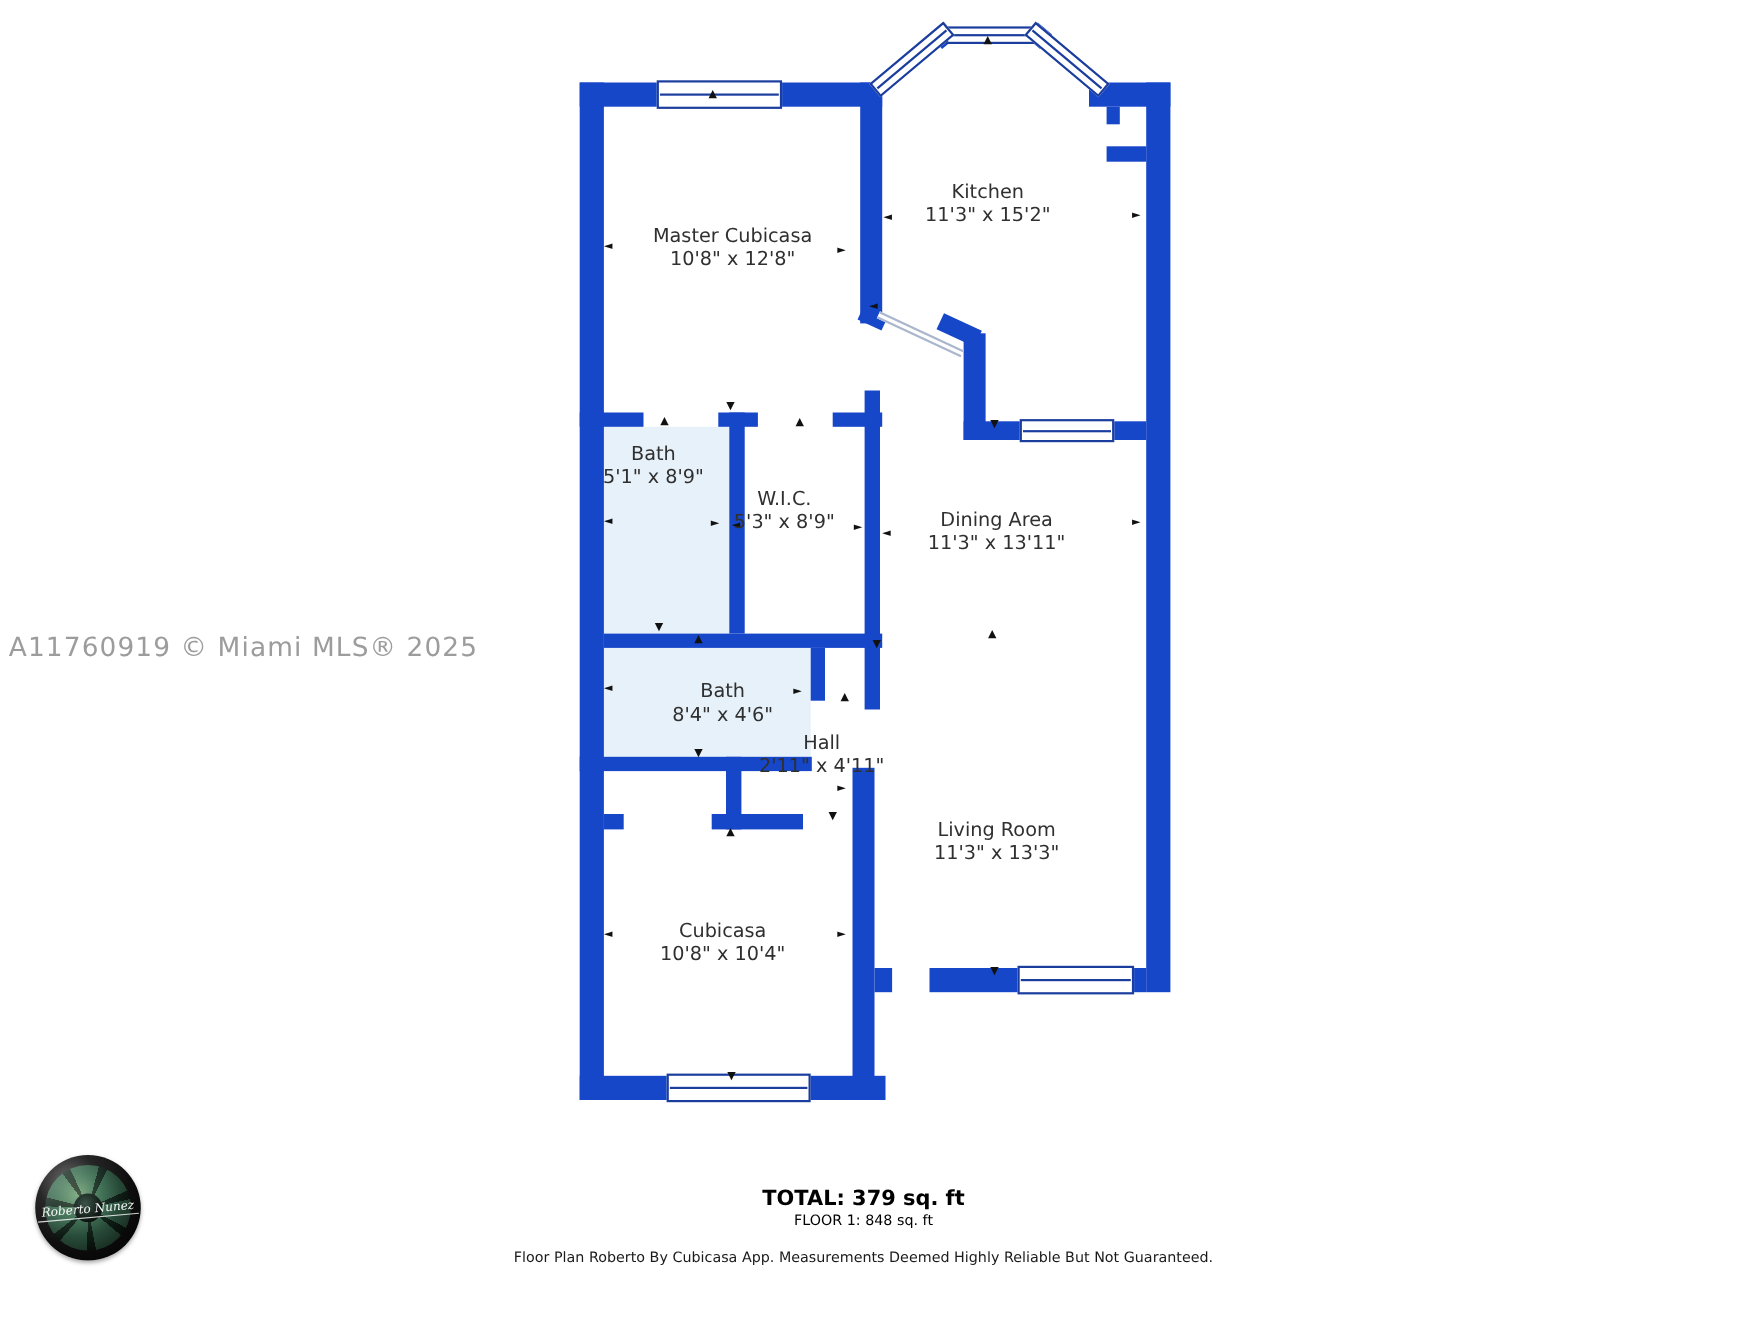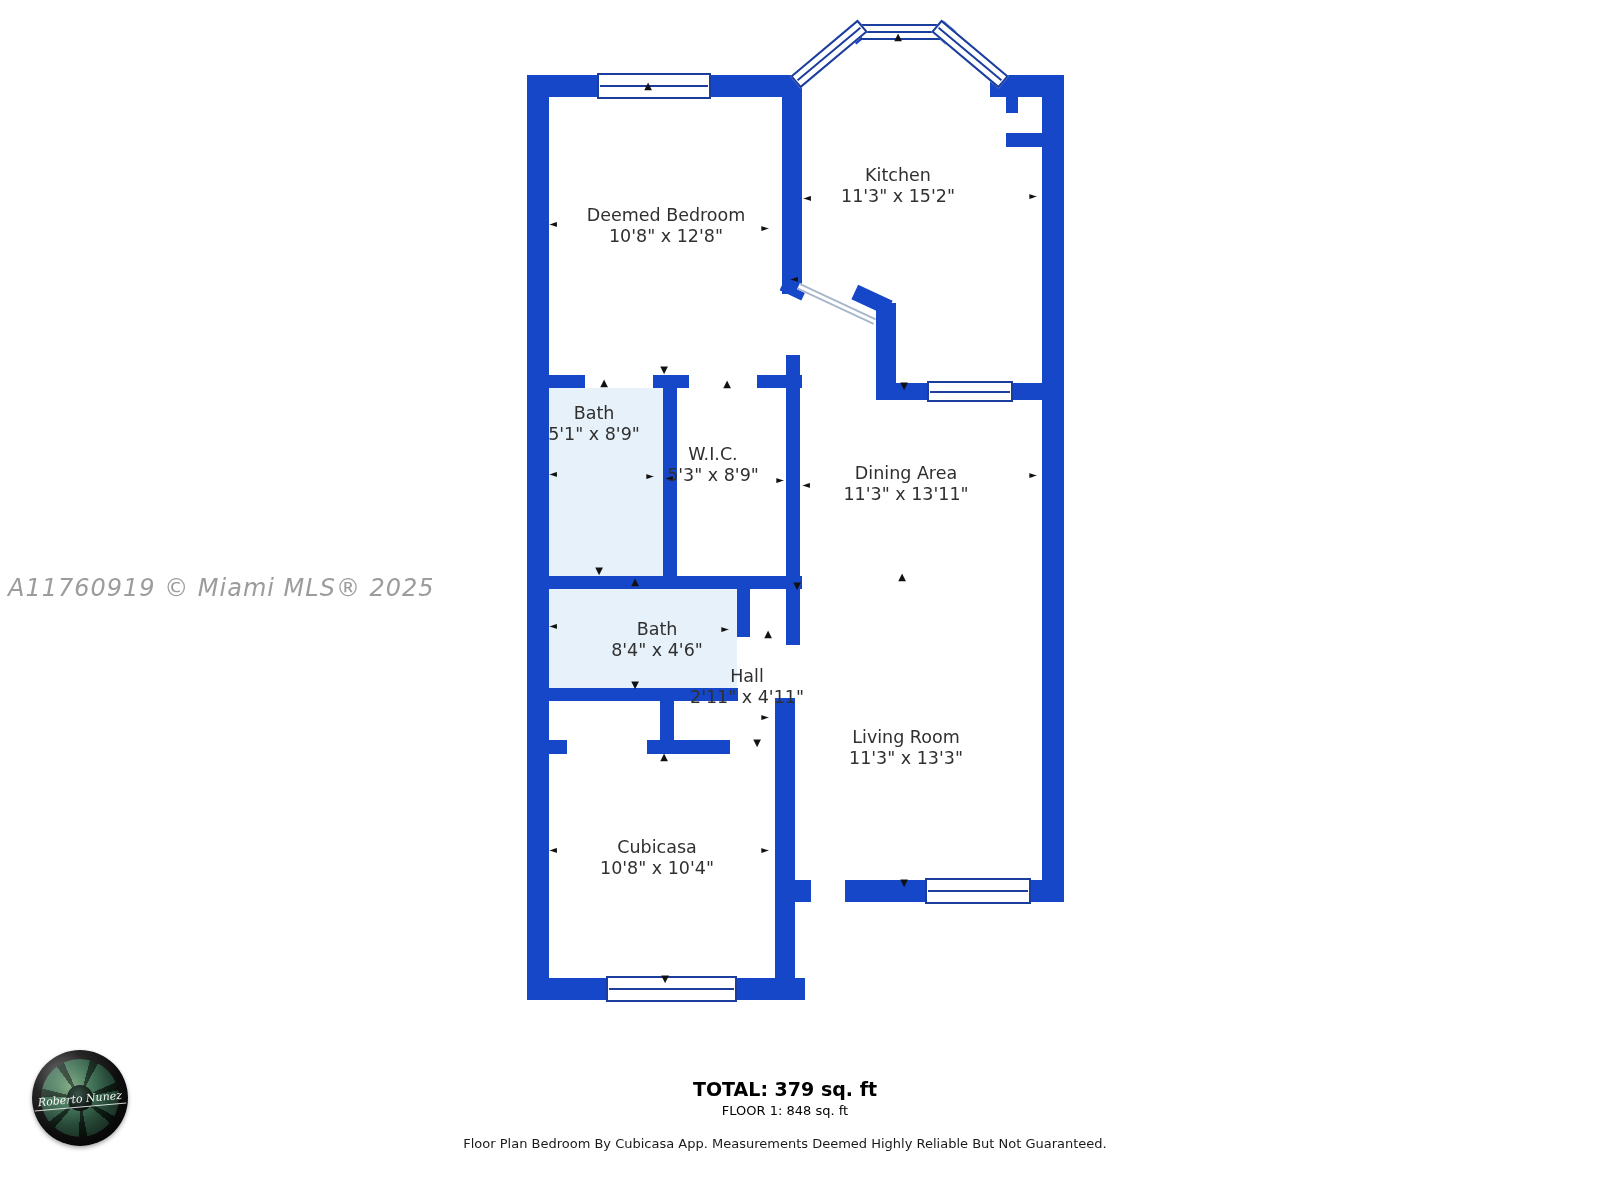--- a/index.html
+++ b/index.html
@@ -11,21 +11,21 @@
   .win{position:absolute;background:#fff;border:2px solid var(--frame,#1B3D9E);box-sizing:border-box;z-index:3;}
   .win::after{content:"";position:absolute;left:1px;right:1px;top:50%;margin-top:-1px;height:2px;
               background:var(--frame,#1B3D9E);}
   .sep{position:absolute;background:#fff;border-top:2px solid #A9B6CC;border-bottom:2px solid #A9B6CC;
        box-sizing:border-box;z-index:2;transform-origin:0 0;}
   .tri{position:absolute;z-index:4;font-size:10px;line-height:10px;color:#111;
        transform:translate(-50%,-50%);}
   .room{position:absolute;z-index:5;transform:translateX(-50%);text-align:center;white-space:nowrap;
         color:var(--labeltext,#303030);font-size:17.5px;line-height:21px;}
   .watermark{position:absolute;left:8px;top:574px;font-size:24px;color:var(--wmcolor,#9C9C9C);
-             z-index:6;letter-spacing:1px;font-style:italic;}
+             z-index:6;letter-spacing:1px;}
   .summary{position:absolute;left:785px;transform:translateX(-50%);white-space:nowrap;color:#000;z-index:6;}
   .sum-total{top:1078px;font-size:19px;font-weight:bold;}
   .sum-floor{top:1103px;font-size:13px;}
   .disclaimer{top:1136px;font-size:13px;color:#1a1a1a;}
   
   .logo{position:absolute;left:32px;top:1050px;width:96px;height:96px;z-index:6;}
   .logo .ring{position:absolute;inset:0;border-radius:50%;
       background:radial-gradient(circle at 30% 25%, #6a6a6a 0%, #262626 28%, #0e0e0e 58%, #000 100%);
       box-shadow:0 2px 4px rgba(0,0,0,.35);}
   .logo .lens{position:absolute;inset:9px;border-radius:50%;overflow:hidden;
@@ -117,21 +117,21 @@
   <span class="tri" style="left:635px;top:685px">▼</span>
   <span class="tri" style="left:757px;top:743px">▼</span>
   <span class="tri" style="left:664px;top:757px">▲</span>
   <span class="tri" style="left:765px;top:717px">►</span>
   <span class="tri" style="left:553px;top:850px">◄</span>
   <span class="tri" style="left:765px;top:850px">►</span>
   <span class="tri" style="left:904px;top:883px">▼</span>
   <span class="tri" style="left:665px;top:979px">▼</span>
 
   <div class="room" style="left:666px;top:205px">
-    <div>Deemed Bedroom</div>
+    <div>Master Cubicasa</div>
     <div>10'8" x 12'8"</div>
   </div>
   <div class="room" style="left:898px;top:165px">
     <div>Kitchen</div>
     <div>11'3" x 15'2"</div>
   </div>
   <div class="room" style="left:594px;top:403px">
     <div>Bath</div>
     <div>5'1" x 8'9"</div>
   </div>
@@ -144,35 +144,35 @@
     <div>11'3" x 13'11"</div>
   </div>
   <div class="room" style="left:657px;top:619px">
     <div>Bath</div>
     <div>8'4" x 4'6"</div>
   </div>
   <div class="room" style="left:747px;top:666px">
     <div>Hall</div>
     <div>2'11" x 4'11"</div>
   </div>
-  <div class="room" style="left:906px;top:727px">
+  <div class="room" style="left:906px;top:745px">
     <div>Living Room</div>
     <div>11'3" x 13'3"</div>
   </div>
   <div class="room" style="left:657px;top:837px">
     <div>Cubicasa</div>
     <div>10'8" x 10'4"</div>
   </div>
 
   <div class="watermark">A11760919 © Miami MLS® 2025</div>
 
   <div class="logo">
     <div class="ring"></div>
     <div class="lens"></div>
     <div class="core"></div>
     <div class="sig">Roberto Nunez</div>
   </div>
 
   <div class="summary sum-total">TOTAL: 379 sq. ft</div>
   <div class="summary sum-floor">FLOOR 1: 848 sq. ft</div>
-  <div class="summary disclaimer">Floor Plan Bedroom By Cubicasa App. Measurements Deemed Highly Reliable But Not Guaranteed.</div>
+  <div class="summary disclaimer">Floor Plan Roberto By Cubicasa App. Measurements Deemed Highly Reliable But Not Guaranteed.</div>
 
 </div>
 
 </body></html>

